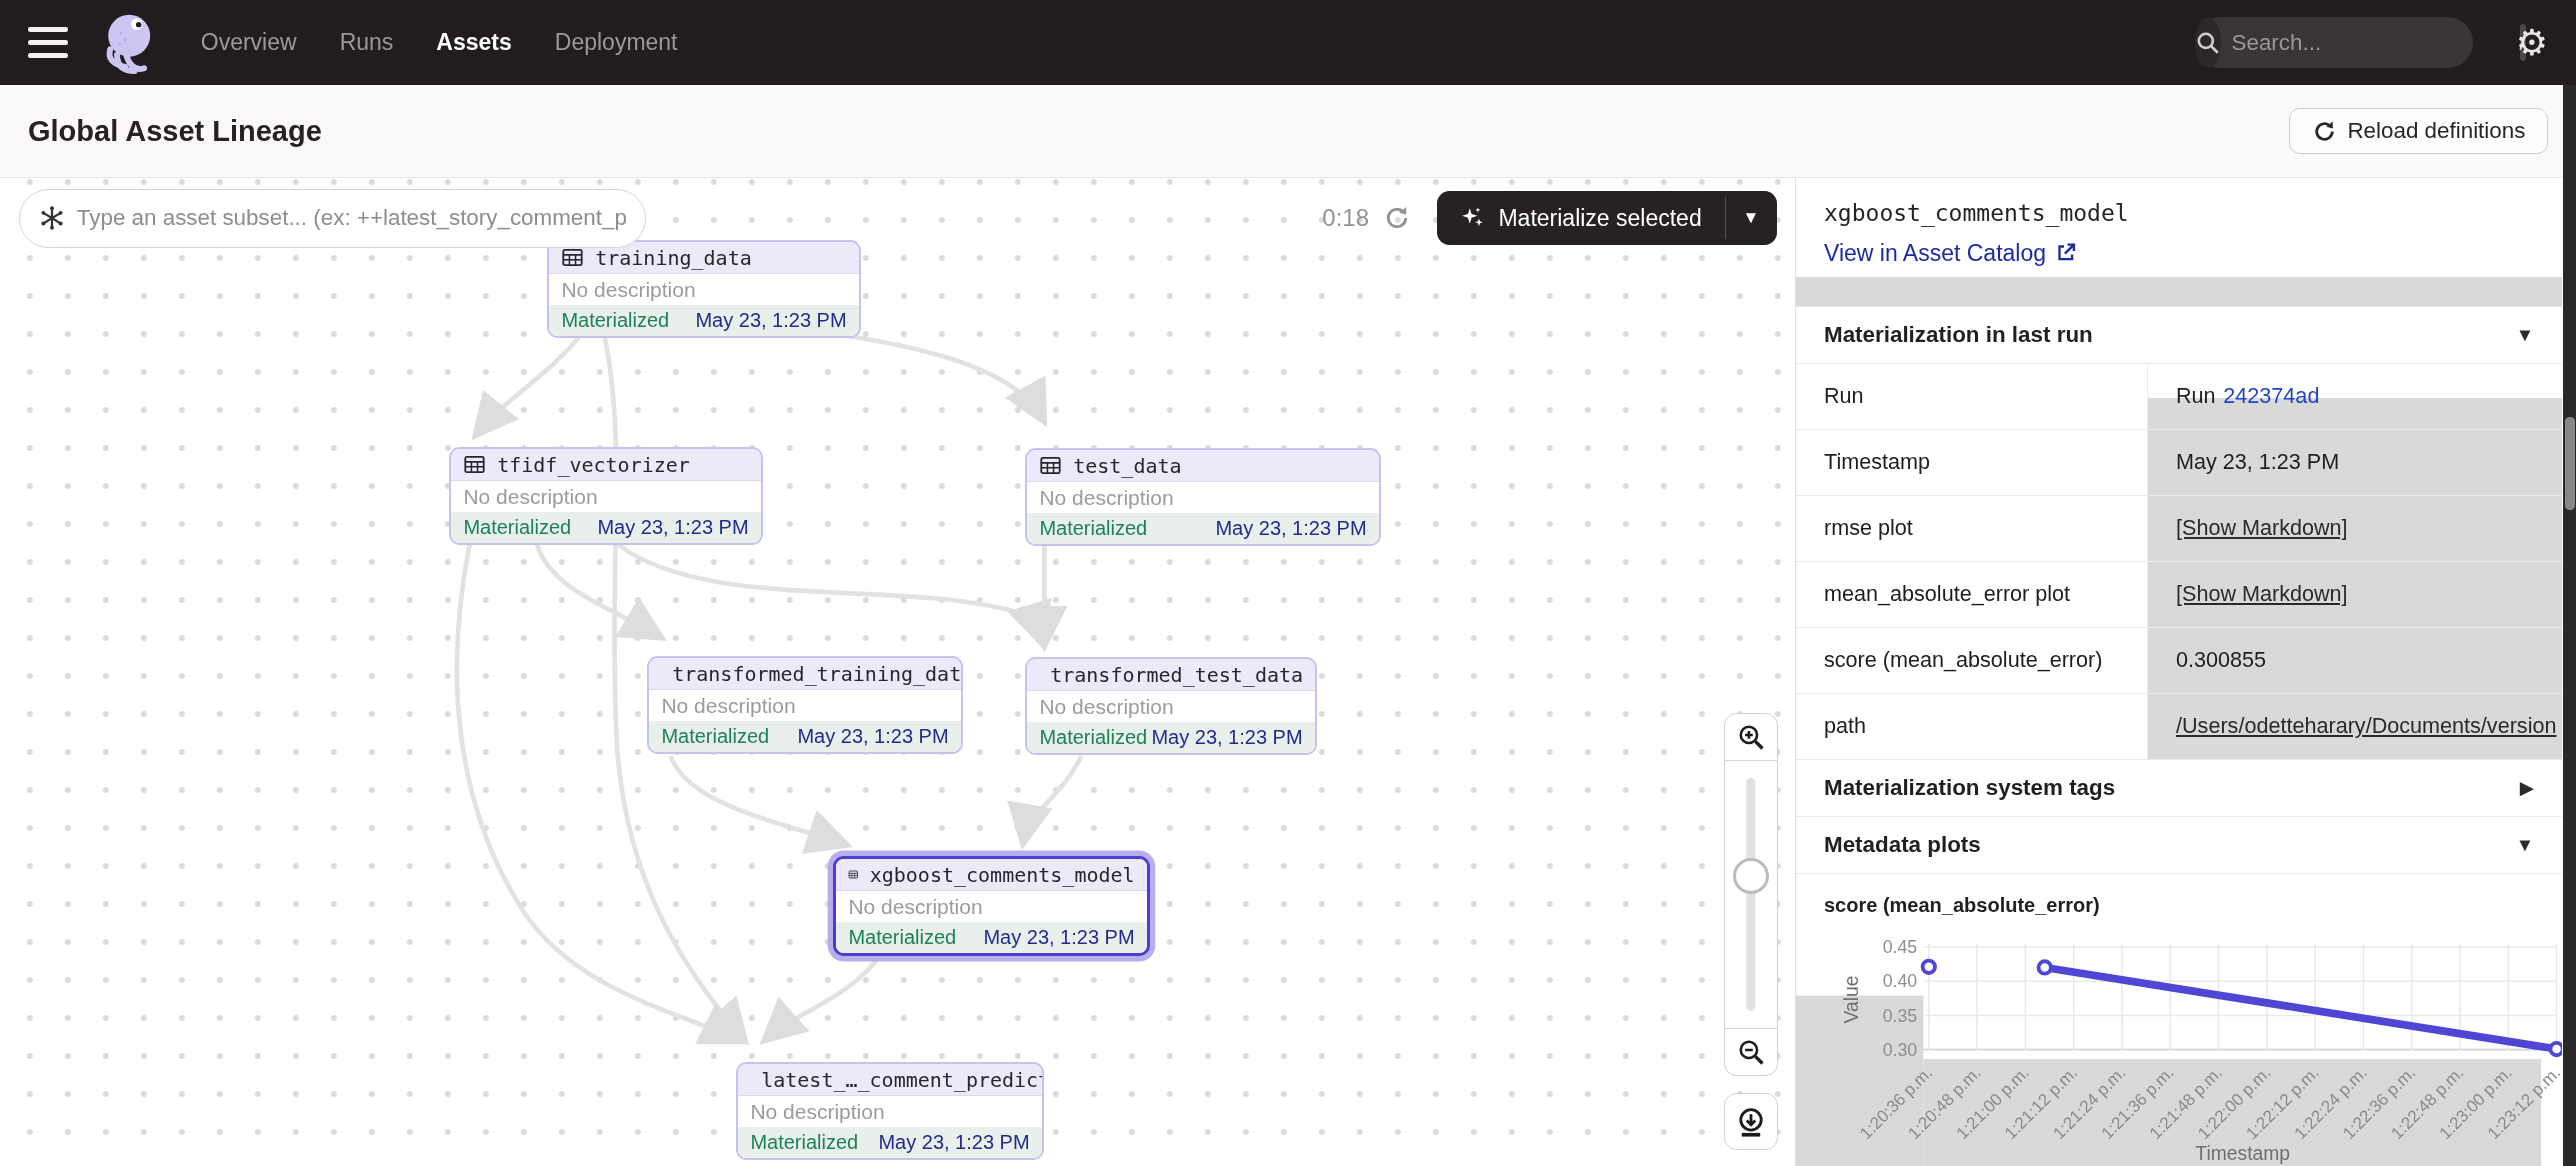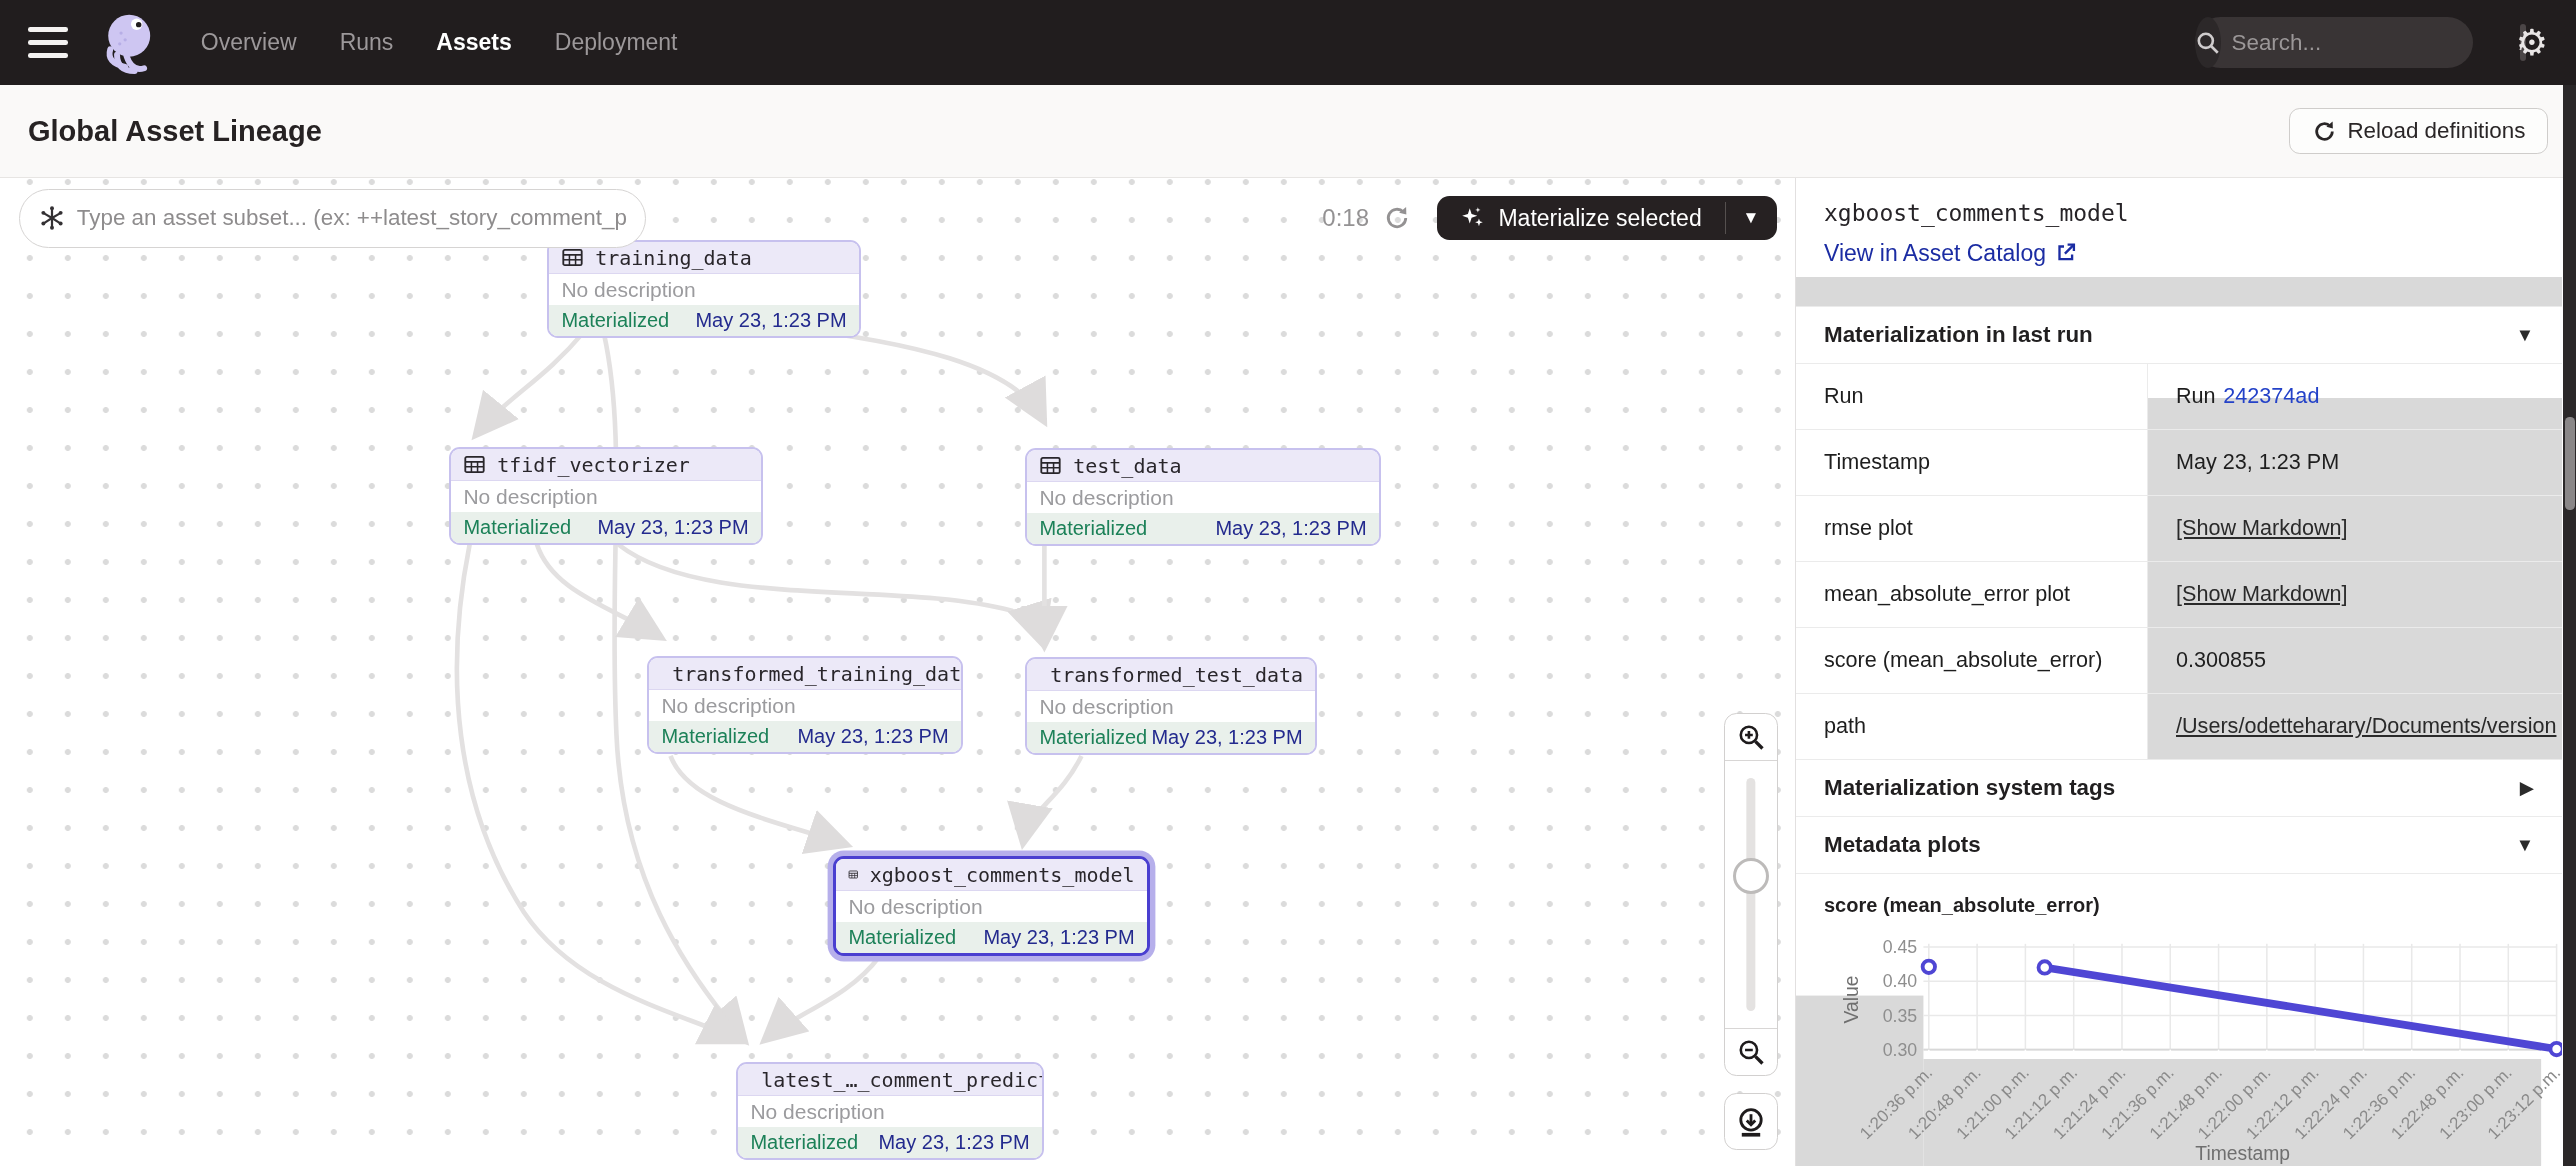--- a/index.html
+++ b/index.html
@@ -47,21 +47,21 @@
   .node-ts { font-size:20px; color:#232A8E; }
 
   .toolbar { position:absolute; left:18.5px; top:10.8px; right:18.5px; display:flex; align-items:center; }
   .filter-pill { width:627px; height:59px; background:#fff; border:1.5px solid #D6D4D3; border-radius:31px;
     display:flex; align-items:center; padding:0 18.5px; gap:10.8px; }
   .filter-pill input { flex:1; border:none; outline:none; font-size:22.4px; color:#333; background:transparent; font-family:"Liberation Sans",sans-serif;}
   .filter-pill input::placeholder { color:#8E8C8D; }
   .tb-spacer { flex:1; }
   .timer { font-size:24px; color:#949293; margin-right:14px; }
   .tb-refresh { color:#949293; margin-right:26px; display:flex; }
-  .mat-btn { height:44px; background:#262122; border-radius:12.4px; display:flex; align-items:stretch; color:#fff; cursor:pointer; overflow:hidden; }
+  .mat-btn { height:54px; background:#262122; border-radius:12.4px; display:flex; align-items:stretch; color:#fff; cursor:pointer; overflow:hidden; }
   .mat-main { display:flex; align-items:center; gap:12.4px; padding:0 23px; font-size:23px; }
   .mat-divider { width:0.8px; background:#55504F; margin:6.2px 0; }
   .mat-caret { width:51px; display:flex; align-items:center; justify-content:center; font-size:17px; }
 
   .zoomctl { position:absolute; right:17px; top:535px; width:54px; background:#fff; border:1.5px solid #D2D0CF; border-radius:12.4px; overflow:hidden; }
   .zc-btn { height:46px; display:flex; align-items:center; justify-content:center; cursor:pointer; }
   .zc-slider { height:269px; border-top:1.5px solid #D8D6D5; border-bottom:1.5px solid #D8D6D5; position:relative; }
   .zc-track { position:absolute; left:50%; transform:translateX(-50%); top:17px; bottom:17px; width:9.3px; background:#E4E2E1; border-radius:4.6px; }
   .zc-thumb { position:absolute; left:50%; transform:translateX(-50%); top:97px; width:36px; height:36px; border-radius:50%; background:#fff; border:3.1px solid #BDBBBA; cursor:grab; }
   .dl-btn { position:absolute; right:17px; top:915px; width:54px; height:57px; background:#fff; border:1.5px solid #D2D0CF; border-radius:12.4px; display:flex; align-items:center; justify-content:center; cursor:pointer; }

